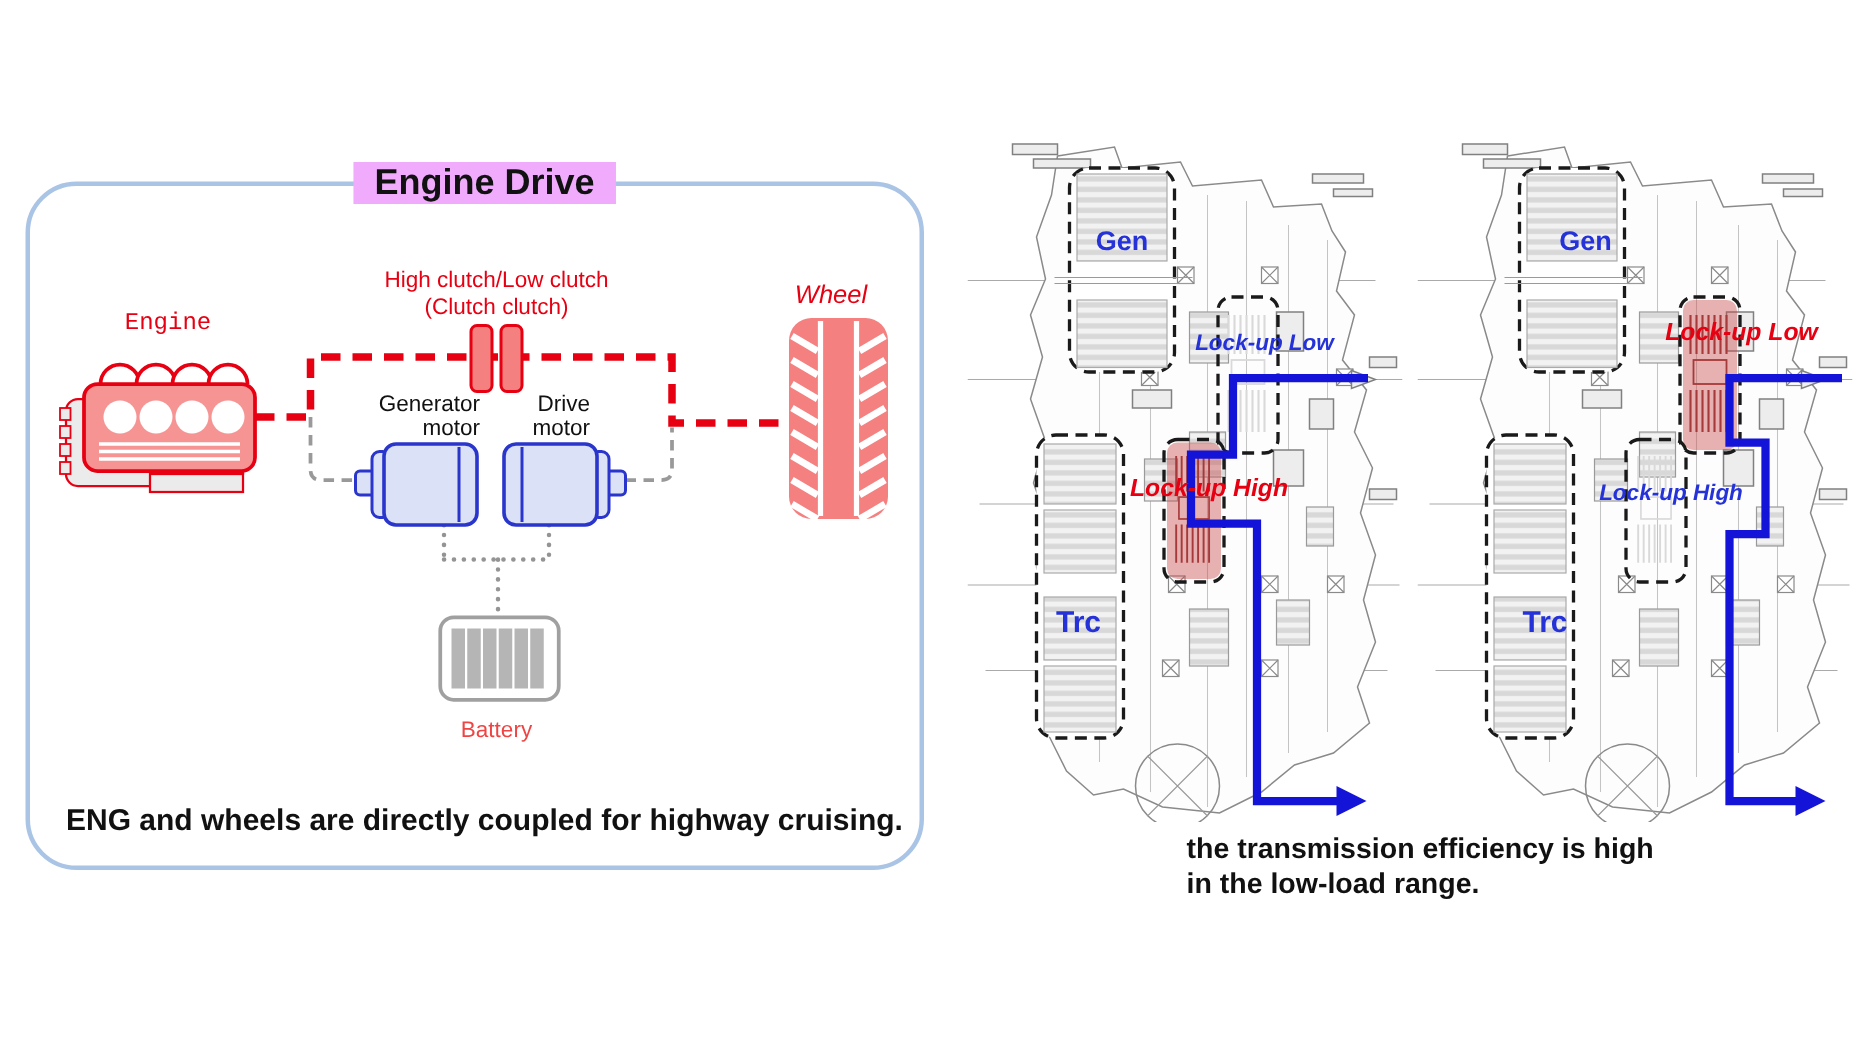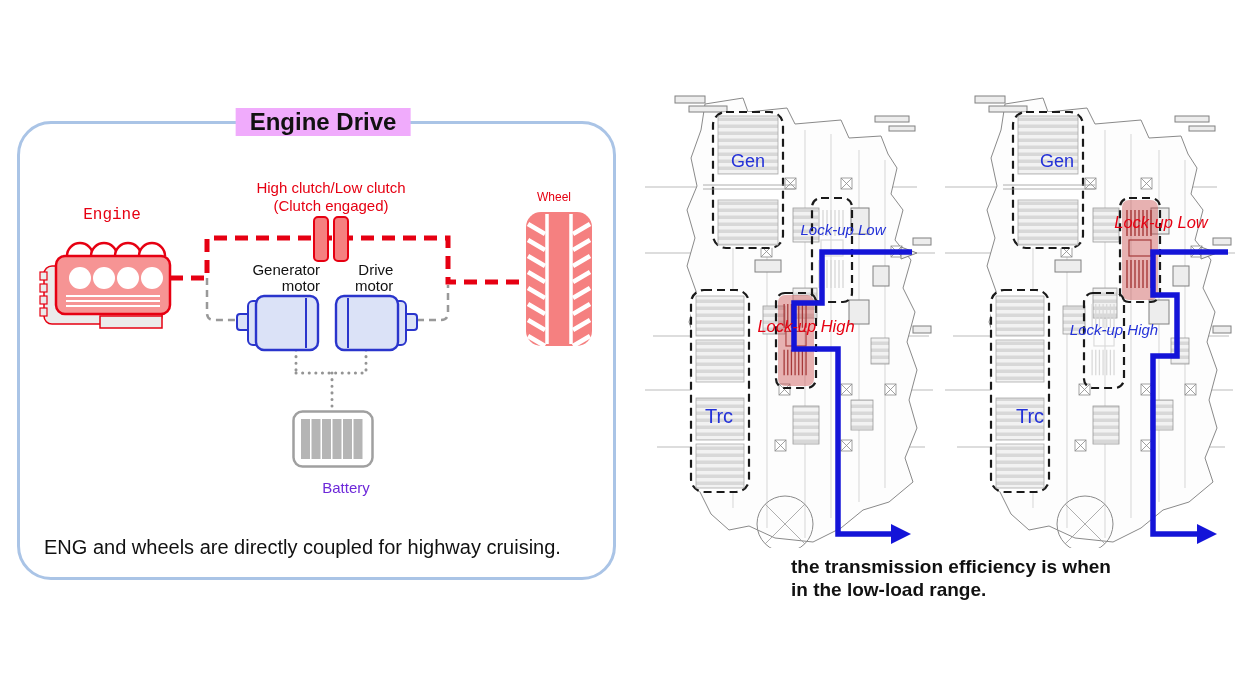--- a/index.html
+++ b/index.html
@@ -10,31 +10,31 @@
   .panel{left:17px;top:121px;width:599px;height:459px;border:3px solid #aac4e6;
          border-radius:34px;box-sizing:border-box;background:#fff;}
   .lbl{position:absolute;white-space:nowrap;transform:translate(-50%,-50%);}
   .title{left:323px;top:122px;font-size:24px;font-weight:bold;color:#111;
          background:#f0abfc;padding:0 14px;}
   .red{color:#e60012;}
   .blue{color:#2432d8;}
   .eng-label{left:112px;top:215px;font-size:16px;font-family:Liberation Mono, monospace;}
   .clutch-l1{left:331px;top:187px;font-size:15px;}
   .clutch-l2{left:331px;top:205px;font-size:15px;}
-  .wheel-label{left:554px;top:197px;font-size:12px;}
+  .wheel-label{left:554px;top:197px;font-size:17px;font-style:italic;}
   .motor-label{position:absolute;font-size:15px;color:#111;line-height:16px;}
   .gen-motor-label{left:320px;top:262px;transform:translateX(-100%);text-align:right;}
   .drv-motor-label{left:355px;top:262px;text-align:right;}
-  .battery-label{left:346px;top:487px;font-size:15px;color:#6d28d9;}
-  .eng-caption{left:44px;top:536px;font-size:20px;font-weight:normal;color:#111;
+  .battery-label{left:331px;top:487px;font-size:15px;color:#ef4444;}
+  .eng-caption{left:44px;top:536px;font-size:20px;font-weight:bold;color:#111;
                transform:none;white-space:nowrap;}
   
   .trans{top:88px;width:290px;height:460px;}
   .t1{left:645px;} .t2{left:945px;}
-  .dlbl{font-weight:normal;}
+  .dlbl{font-weight:bold;}
   .ital{font-style:italic;}
   .gen1{left:748px;top:161px;font-size:18px;}
   .low1{left:843px;top:229px;font-size:15px;}
   .high1{left:806px;top:326px;font-size:16.5px;}
   .trc1{left:719px;top:416px;font-size:20px;}
   .gen2{left:1057px;top:161px;font-size:18px;}
   .low2{left:1161px;top:222px;font-size:16.5px;}
   .high2{left:1114px;top:329px;font-size:15px;}
   .trc2{left:1030px;top:416px;font-size:20px;}
   .right-caption{left:791px;top:556px;font-size:19px;font-weight:bold;color:#111;
@@ -86,21 +86,21 @@
     </g>
     <path d="M26,68 H120 M26,73 H120 M26,78 H120" stroke="#fff" stroke-width="2.2"></path>
   </svg>
   <div class="lbl red eng-label">Engine</div>
 
   <svg class="abs" style="left:313px;top:216px;" width="36" height="46" viewBox="0 0 36 46">
     <rect x="1" y="1" width="14" height="44" rx="4" fill="#f58080" stroke="#e60012" stroke-width="2"></rect>
     <rect x="21" y="1" width="14" height="44" rx="4" fill="#f58080" stroke="#e60012" stroke-width="2"></rect>
   </svg>
   <div class="lbl red clutch-l1">High clutch/Low clutch</div>
-  <div class="lbl red clutch-l2">(Clutch engaged)</div>
+  <div class="lbl red clutch-l2">(Clutch clutch)</div>
 
   <svg class="abs" style="left:524px;top:210px;" width="72" height="138" viewBox="0 0 72 138">
     <rect x="2" y="2" width="66" height="134" rx="15" fill="#f58080"></rect>
     <path d="M23,4 V134 M47,4 V134" stroke="#fff" stroke-width="3.5"></path>
     <g stroke="#fff" stroke-width="4.5">
       <path d="M4,14 L21,24 M4,30 L21,40 M4,46 L21,56 M4,62 L21,72 M4,78 L21,88 M4,94 L21,104 M4,110 L21,120 M4,126 L21,136"></path>
       <path d="M49,24 L66,14 M49,40 L66,30 M49,56 L66,46 M49,72 L66,62 M49,88 L66,78 M49,104 L66,94 M49,120 L66,110 M49,136 L66,126"></path>
     </g>
   </svg>
   <div class="lbl red wheel-label">Wheel</div>
@@ -284,17 +284,17 @@
   <div class="lbl blue dlbl ital low1">Lock-up Low</div>
   <div class="lbl red dlbl ital high1">Lock-up High</div>
   <div class="lbl blue dlbl trc1">Trc</div>
 
   <div class="lbl blue dlbl gen2">Gen</div>
   <div class="lbl red dlbl ital low2">Lock-up Low</div>
   <div class="lbl blue dlbl ital high2">Lock-up High</div>
   <div class="lbl blue dlbl trc2">Trc</div>
 
   <div class="abs right-caption">
-    <div>the transmission efficiency is when</div>
+    <div>the transmission efficiency is high</div>
     <div>in the low-load range.</div>
   </div>
 
 </div>
 
 </body></html>

